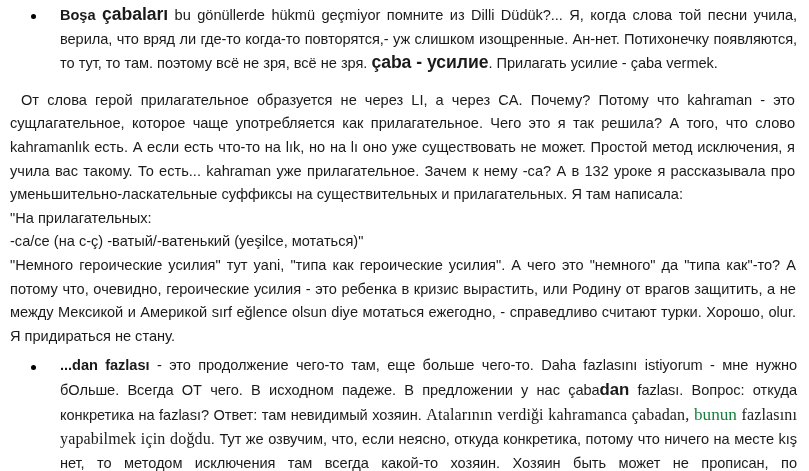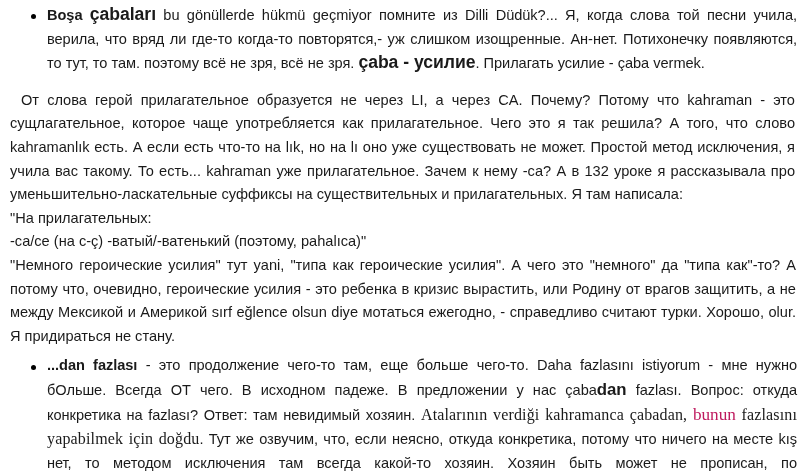--- a/index.html
+++ b/index.html
@@ -26,21 +26,21 @@
   }
 
   
   ul.bullets {
     list-style: none;
     margin: 0;
     padding: 0;
   }
   ul.bullets > li {
     position: relative;
-    padding-left: 47px;
+    padding-left: 60px;
     padding-right: 12px;
     margin: 0;
   }
   ul.bullets > li::before {
     content: "";
     position: absolute;
     left: 31px;
     top: 11px;
     width: 5px;
     height: 5px;
@@ -105,21 +105,21 @@
     font-size: 16.8px;
   }
   span.serif {
     font-family: "Liberation Serif", serif;
     font-size: 16px;
     letter-spacing: 0.15px;
   }
   span.faded {
     font-family: "Liberation Serif", serif;
     font-size: 17.2px;
-    color: #be185d;
+    color: #15803d;
   }
 
   .spacer-a { height: 13px; }
   .spacer-b { height: 6px; }
 </style>
 </head>
 <body>
 
 <div class="page">
 
@@ -127,21 +127,21 @@
     <li>
       <p class="para"><b class="strong">Boşa </b><b class="big">çabaları</b><span> bu gönüllerde hükmü geçmiyor помните из Dilli Düdük?... Я, когда слова той песни учила, верила, что вряд ли где-то когда-то повторятся,- уж слишком изощренные. Ан-нет. Потихонечку появляются, то тут, то там. поэтому всё не зря, всё не зря. </span><b class="big">çaba - усилие</b><span>. Прилагать усилие - çaba vermek.</span></p>
     </li>
   </ul>
 
   <div class="spacer-a"></div>
 
   <p class="bodypara">От слова герой прилагательное образуется не через  LI, а через CA. Почему? Потому что  kahraman - это сущлагательное, которое чаще употребляется как прилагательное. Чего это я так решила? А того, что слово kahramanlık есть. А если есть что-то на lık, но на lı оно уже существовать не может. Простой метод исключения, я учила вас такому. То есть... kahraman уже прилагательное. Зачем к нему -ca? А в 132 уроке я рассказывала про уменьшительно-ласкательные суффиксы на существительных и прилагательных. Я там написала:</p>
 
   <p class="plainline">"На прилагательных:</p>
-  <p class="plainline">-ca/ce (на c-ç) -ватый/-ватенький (поэтому, pahalıca)"</p>
+  <p class="plainline">-ca/ce (на c-ç) -ватый/-ватенький (yeşilce, мотаться)"</p>
 
   <p class="contpara">"Немного героические усилия" тут yani, "типа как героические усилия". А чего это "немного" да "типа как"-то? А потому что, очевидно, героические усилия - это ребенка в кризис вырастить, или Родину от врагов защитить, а не между Мексикой и Америкой sırf eğlence olsun diye мотаться ежегодно, - справедливо считают турки. Хорошо, olur. Я придираться не стану.</p>
 
   <div class="spacer-b"></div>
 
   <ul class="bullets" id="bullet-two">
     <li>
       <p class="para"><b class="strong">...dan fazlası</b><span> - это продолжение чего-то там, еще больше чего-то. Daha fazlasını istiyorum - мне нужно бОльше. Всегда ОТ чего. В исходном падеже. В предложении у нас çaba</span><b class="mid">dan</b><span> fazlası. Вопрос: откуда конкретика на fazlası? Ответ: там невидимый хозяин. </span><span class="serif">Atalarının verdiği kahramanca çabadan, </span><span class="faded">bunun</span><span class="serif"> fazlasını yapabilmek için doğdu</span><span>. Тут же озвучим, что, если неясно, откуда конкретика, потому что ничего на месте kış нет, то методом исключения там всегда какой-то хозяин. Хозяин быть может не прописан, по обстоятельствам, но kış - прописано всегда.</span></p>
     </li>
   </ul>

